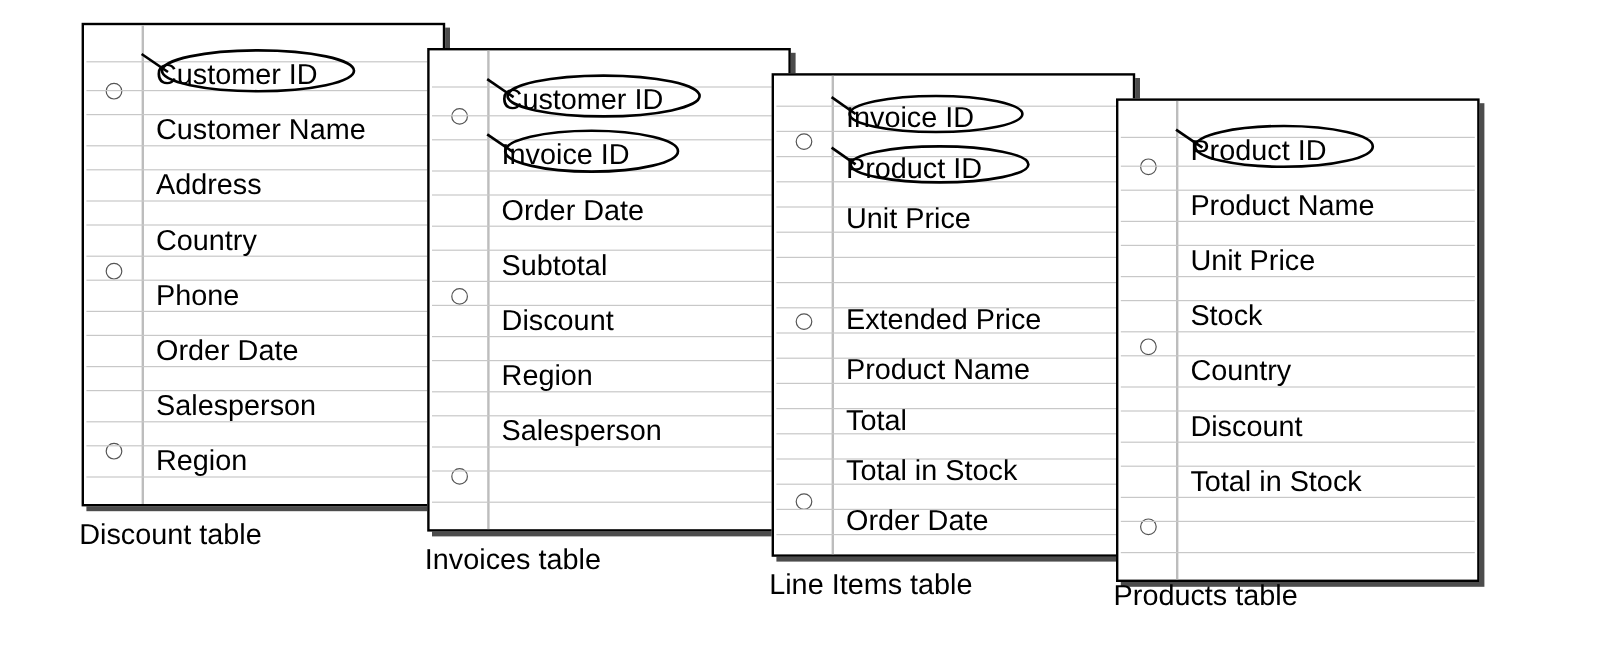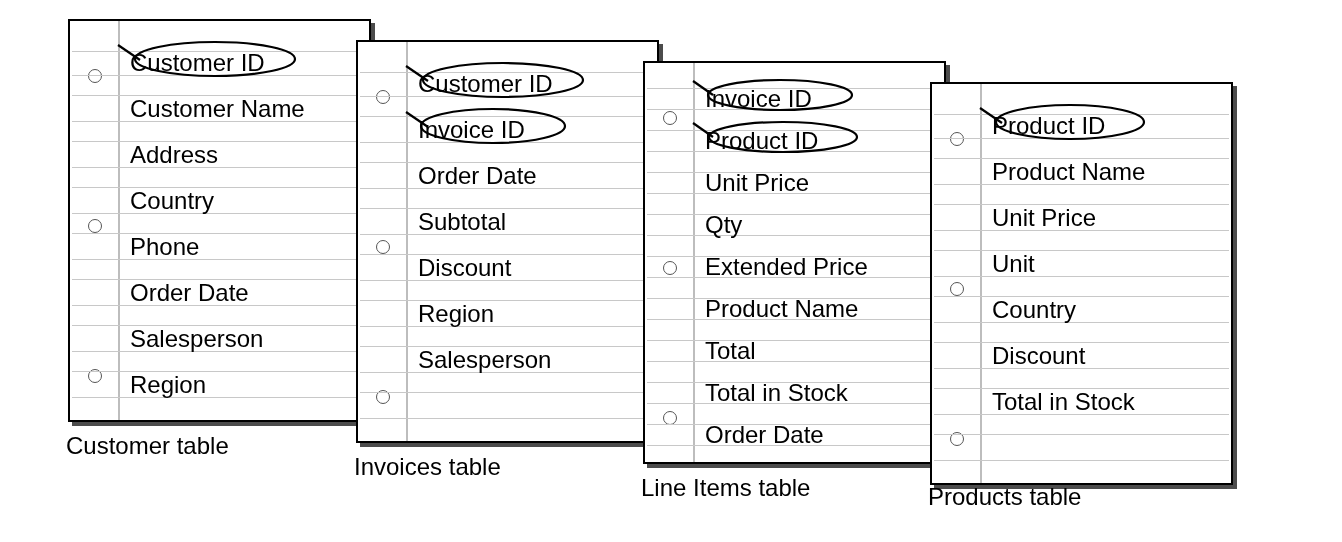--- a/index.html
+++ b/index.html
@@ -106,21 +106,21 @@
     <div class="field" style="top:214px;">Phone</div>
     <div class="field" style="top:260px;">Order Date</div>
     <div class="field" style="top:306px;">Salesperson</div>
     <div class="field" style="top:352px;">Region</div>
 
     <svg class="keymark" style="left:40px; top:14px; width:190px; height:44px;" viewBox="0 0 190 44">
       <path d="M8 10 L30 25" stroke="#000" stroke-width="2.2" fill="none"></path>
       <ellipse cx="105" cy="24" rx="80" ry="17" stroke="#000" stroke-width="2.2" fill="none"></ellipse>
     </svg>
   </div>
-  <div class="caption" style="left:66px; top:432px;">Customer table</div>
+  <div class="caption" style="left:66px; top:432px;">Discount table</div>
 
   <div class="card" style="left:356px; top:40px; width:303px; height:403px;">
     <div class="margin-line"></div>
     <div class="hole" style="top:48px;"></div>
     <div class="hole" style="top:198px;"></div>
     <div class="hole" style="top:348px;"></div>
     <div class="hr" style="top:30px;"></div>
     <div class="hr" style="top:54px;"></div>
     <div class="hr" style="top:74px;"></div>
     <div class="hr" style="top:100px;"></div>
@@ -177,21 +177,20 @@
     <div class="hr" style="top:277px;"></div>
     <div class="hr" style="top:298px;"></div>
     <div class="hr" style="top:319px;"></div>
     <div class="hr" style="top:340px;"></div>
     <div class="hr" style="top:361px;"></div>
     <div class="hr" style="top:382px;"></div>
 
     <div class="field" style="top:24px;">Invoice ID</div>
     <div class="field" style="top:66px;">Product ID</div>
     <div class="field" style="top:108px;">Unit Price</div>
-    <div class="field" style="top:150px;">Qty</div>
     <div class="field" style="top:192px;">Extended Price</div>
     <div class="field" style="top:234px;">Product Name</div>
     <div class="field" style="top:276px;">Total</div>
     <div class="field" style="top:318px;">Total in Stock</div>
     <div class="field" style="top:360px;">Order Date</div>
 
     <svg class="keymark" style="left:40px; top:10px; width:175px; height:40px;" viewBox="0 0 175 40">
       <path d="M8 8 L28 22" stroke="#000" stroke-width="2.2" fill="none"></path>
       <ellipse cx="95" cy="22" rx="72" ry="15" stroke="#000" stroke-width="2.2" fill="none"></ellipse>
     </svg>
@@ -220,21 +219,21 @@
     <div class="hr" style="top:258px;"></div>
     <div class="hr" style="top:284px;"></div>
     <div class="hr" style="top:304px;"></div>
     <div class="hr" style="top:330px;"></div>
     <div class="hr" style="top:350px;"></div>
     <div class="hr" style="top:376px;"></div>
 
     <div class="field" style="top:30px;">Product ID</div>
     <div class="field" style="top:76px;">Product Name</div>
     <div class="field" style="top:122px;">Unit Price</div>
-    <div class="field" style="top:168px;">Unit</div>
+    <div class="field" style="top:168px;">Stock</div>
     <div class="field" style="top:214px;">Country</div>
     <div class="field" style="top:260px;">Discount</div>
     <div class="field" style="top:306px;">Total in Stock</div>
 
     <svg class="keymark" style="left:40px; top:14px; width:180px; height:44px;" viewBox="0 0 180 44">
       <path d="M8 10 L30 25" stroke="#000" stroke-width="2.2" fill="none"></path>
       <ellipse cx="98" cy="24" rx="74" ry="17" stroke="#000" stroke-width="2.2" fill="none"></ellipse>
     </svg>
   </div>
   <div class="caption" style="left:928px; top:483px;">Products table</div>

